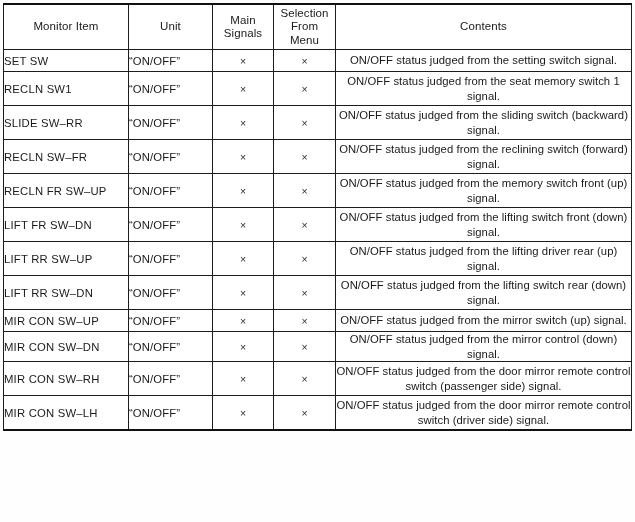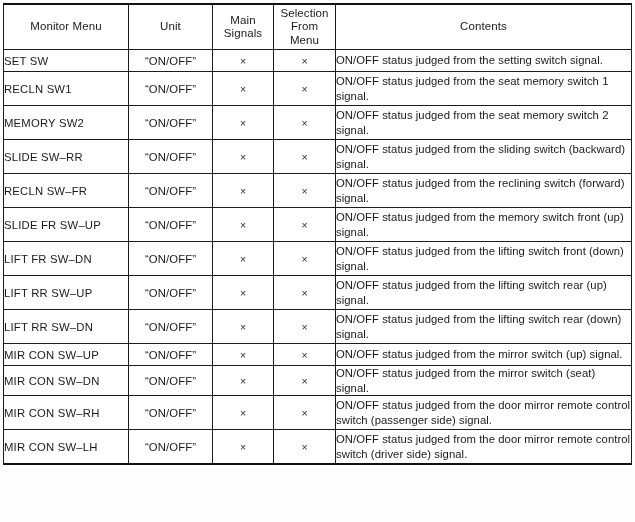--- a/index.html
+++ b/index.html
@@ -47,29 +47,29 @@
   }
 
   tbody td{font-size:11.3px;}
 
   td.item{
     padding:0 0 0 9px;
     text-align:left;
     letter-spacing:.2px;
     white-space:nowrap;
   }
-  td.unit{text-align:center;letter-spacing:.1px;}
+  td.unit{letter-spacing:.1px;}
   td.mark{
     text-align:center;
     font-size:10.5px;
     color:#2b2b3a;
   }
   td.contents{
     padding:0 6px 0 7px;
-    text-align:left;
+    text-align:center;
     line-height:14.5px;
     letter-spacing:.05px;
   }
 
   tr.h1 td{height:21px;}
   tr.h2 td{height:33px;}
 </style>
 </head>
 <body>
 
@@ -79,21 +79,21 @@
     <colgroup>
       <col class="c-item">
         <col class="c-unit">
         <col class="c-main">
         <col class="c-sel">
         <col class="c-cont">
     </colgroup>
     <thead>
       <tr>
         <th>
-          <span>Monitor Menu</span>
+          <span>Monitor Item</span>
         </th>
         <th>
           <span>Unit</span>
         </th>
         <th>
           <span>Main</span><br>
           <span>Signals</span>
         </th>
         <th>
           <span>Selection</span><br>
@@ -114,81 +114,74 @@
           <td class="contents">ON/OFF status judged from the setting switch signal.</td>
         </tr>
         <tr class="h2">
           <td class="item">RECLN SW1</td>
           <td class="unit">“ON/OFF”</td>
           <td class="mark">×</td>
           <td class="mark">×</td>
           <td class="contents">ON/OFF status judged from the seat memory switch 1 signal.</td>
         </tr>
         <tr class="h2">
-          <td class="item">MEMORY SW2</td>
-          <td class="unit">“ON/OFF”</td>
-          <td class="mark">×</td>
-          <td class="mark">×</td>
-          <td class="contents">ON/OFF status judged from the seat memory switch 2 signal.</td>
-        </tr>
-        <tr class="h2">
           <td class="item">SLIDE SW–RR</td>
           <td class="unit">“ON/OFF”</td>
           <td class="mark">×</td>
           <td class="mark">×</td>
           <td class="contents">ON/OFF status judged from the sliding switch (backward) signal.</td>
         </tr>
         <tr class="h2">
           <td class="item">RECLN SW–FR</td>
           <td class="unit">“ON/OFF”</td>
           <td class="mark">×</td>
           <td class="mark">×</td>
           <td class="contents">ON/OFF status judged from the reclining switch (forward) signal.</td>
         </tr>
         <tr class="h2">
-          <td class="item">SLIDE FR SW–UP</td>
+          <td class="item">RECLN FR SW–UP</td>
           <td class="unit">“ON/OFF”</td>
           <td class="mark">×</td>
           <td class="mark">×</td>
           <td class="contents">ON/OFF status judged from the memory switch front (up) signal.</td>
         </tr>
         <tr class="h2">
           <td class="item">LIFT FR SW–DN</td>
           <td class="unit">“ON/OFF”</td>
           <td class="mark">×</td>
           <td class="mark">×</td>
           <td class="contents">ON/OFF status judged from the lifting switch front (down) signal.</td>
         </tr>
         <tr class="h2">
           <td class="item">LIFT RR SW–UP</td>
           <td class="unit">“ON/OFF”</td>
           <td class="mark">×</td>
           <td class="mark">×</td>
-          <td class="contents">ON/OFF status judged from the lifting switch rear (up) signal.</td>
+          <td class="contents">ON/OFF status judged from the lifting driver rear (up) signal.</td>
         </tr>
         <tr class="h2">
           <td class="item">LIFT RR SW–DN</td>
           <td class="unit">“ON/OFF”</td>
           <td class="mark">×</td>
           <td class="mark">×</td>
           <td class="contents">ON/OFF status judged from the lifting switch rear (down) signal.</td>
         </tr>
         <tr class="h1">
           <td class="item">MIR CON SW–UP</td>
           <td class="unit">“ON/OFF”</td>
           <td class="mark">×</td>
           <td class="mark">×</td>
           <td class="contents">ON/OFF status judged from the mirror switch (up) signal.</td>
         </tr>
         <tr class="h1">
           <td class="item">MIR CON SW–DN</td>
           <td class="unit">“ON/OFF”</td>
           <td class="mark">×</td>
           <td class="mark">×</td>
-          <td class="contents">ON/OFF status judged from the mirror switch (seat) signal.</td>
+          <td class="contents">ON/OFF status judged from the mirror control (down) signal.</td>
         </tr>
         <tr class="h2">
           <td class="item">MIR CON SW–RH</td>
           <td class="unit">“ON/OFF”</td>
           <td class="mark">×</td>
           <td class="mark">×</td>
           <td class="contents">ON/OFF status judged from the door mirror remote control switch (passenger side) signal.</td>
         </tr>
         <tr class="h2">
           <td class="item">MIR CON SW–LH</td>

